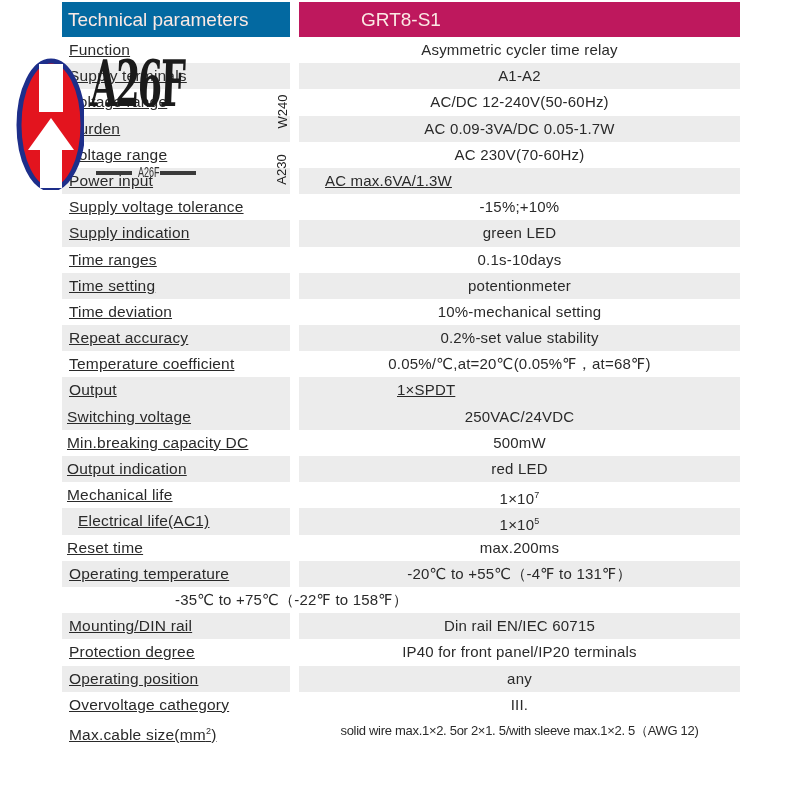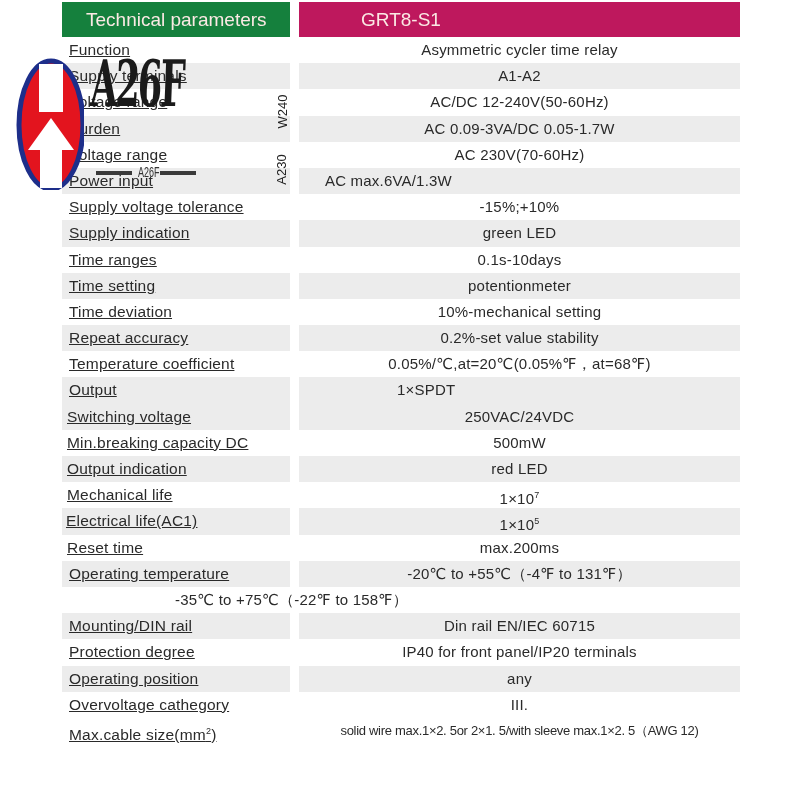--- a/index.html
+++ b/index.html
@@ -1,32 +1,32 @@
 <!DOCTYPE html>
 <html><head>
   <meta charset="utf-8">
   <style>
     html, body { margin: 0; padding: 0; background: #ffffff; }
     body { width: 800px; height: 800px; position: relative; overflow: hidden;
            font-family: "Liberation Sans", "DejaVu Sans", sans-serif; color: #2a2a2a; }
     .table { position: absolute; left: 62px; top: 2px; width: 678px; }
     .hdr { display: flex; height: 35px; }
-    .hdr .c1 { width: 228px; background: #15803d; color: #fbe9e4; font-size: 19px;
-               line-height: 35px; padding-left: 24px; box-sizing: border-box; }
+    .hdr .c1 { width: 228px; background: #0369a1; color: #fbe9e4; font-size: 19px;
+               line-height: 35px; padding-left: 6px; box-sizing: border-box; }
     .hdr .gap { width: 9px; background: #fff; }
     .hdr .c2 { width: 441px; background: #be185d; color: #fbe9e4; font-size: 19px;
                line-height: 35px; padding-left: 62px; box-sizing: border-box; }
     .row { display: flex; height: 26.2px; }
     .row .c1 { width: 228px; font-size: 15.5px; line-height: 26px; padding-left: 7px;
                box-sizing: border-box; white-space: nowrap; letter-spacing: 0.2px; text-decoration: underline; }
     .row .gap { width: 9px; background: #fff; }
     .row .c2 { width: 441px; font-size: 15px; line-height: 26px; text-align: center;
                white-space: nowrap; box-sizing: border-box; letter-spacing: 0.2px; }
     .row.alt .c1, .row.alt .c2 { background: #ececec; }
-    .row .c2.left { text-align: left; }
+    .row .c2.left { text-align: left; text-decoration: underline; }
     .row .c2.small { font-size: 13px; letter-spacing: -0.3px; }
     sup { font-size: 9px; vertical-align: 6px; }
     .side-label { position: absolute; font-size: 13px; color: #222; transform: rotate(-90deg);
                   transform-origin: center; white-space: nowrap; }
     .logo { position: absolute; left: 2px; top: 22px; width: 82px; height: 168px; }
     .wm-big { position: absolute; left: 92px; top: 46px; font-family: "DejaVu Serif", serif;
               font-size: 64px; font-weight: bold; color: #1a1a1a; letter-spacing: -4px;
               transform: scaleX(0.55) skewX(-4deg); transform-origin: left top; }
     .wm-small { position: absolute; left: 96px; top: 163px; width: 100px; height: 20px; }
     .wm-small .bar { position: absolute; top: 8px; height: 4px; background: #3a3a3a; width: 36px; }
@@ -128,21 +128,21 @@
     <div class="c1" style="padding-left:5px">Output indication</div>
       <div class="gap"></div>
     <div class="c2">red LED</div>
   </div>
   <div class="row">
     <div class="c1" style="padding-left:5px">Mechanical life</div>
       <div class="gap"></div>
     <div class="c2"><span>1×10</span><sup>7</sup></div>
   </div>
   <div class="row alt">
-    <div class="c1" style="padding-left:4px">Electrical life(AC1)</div>
+    <div class="c1" style="padding-left:16px">Electrical life(AC1)</div>
       <div class="gap"></div>
     <div class="c2"><span>1×10</span><sup>5</sup></div>
   </div>
   <div class="row">
     <div class="c1" style="padding-left:5px">Reset time</div>
       <div class="gap"></div>
     <div class="c2">max.200ms</div>
   </div>
   <div class="row alt">
     <div class="c1">Operating temperature</div>

